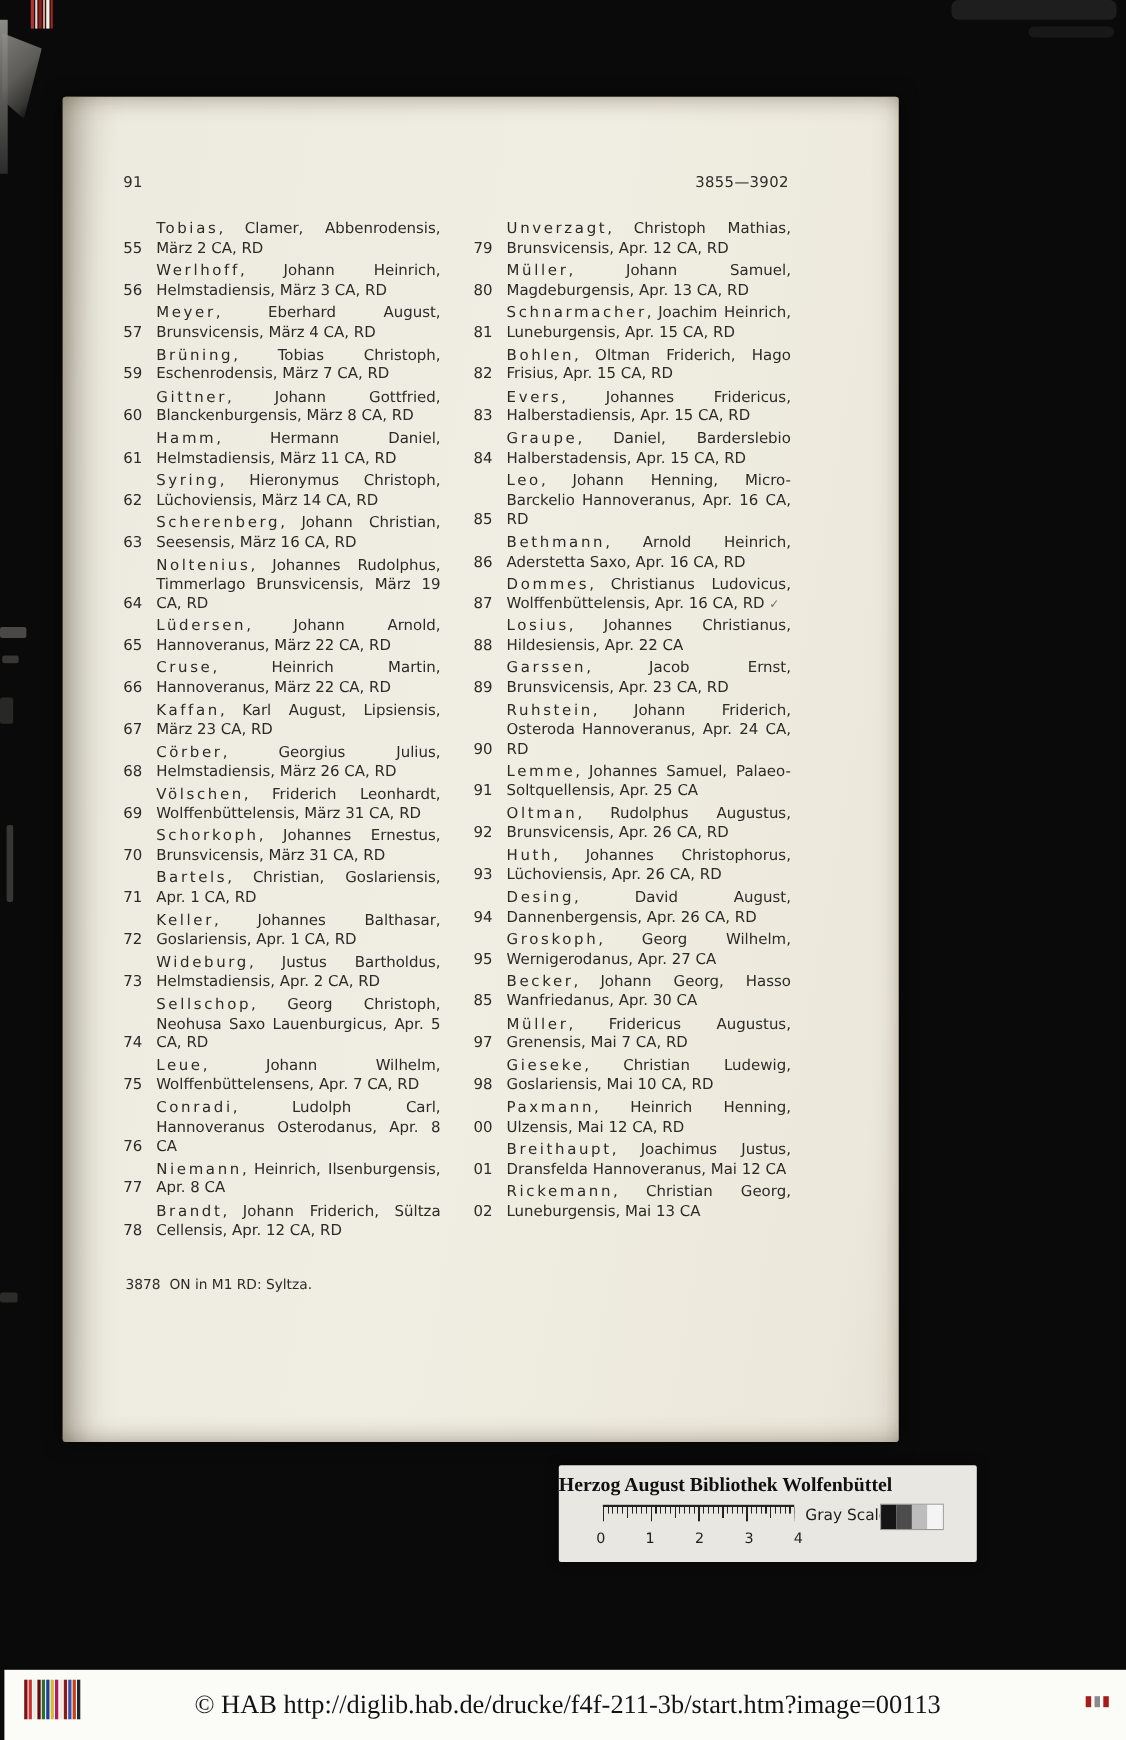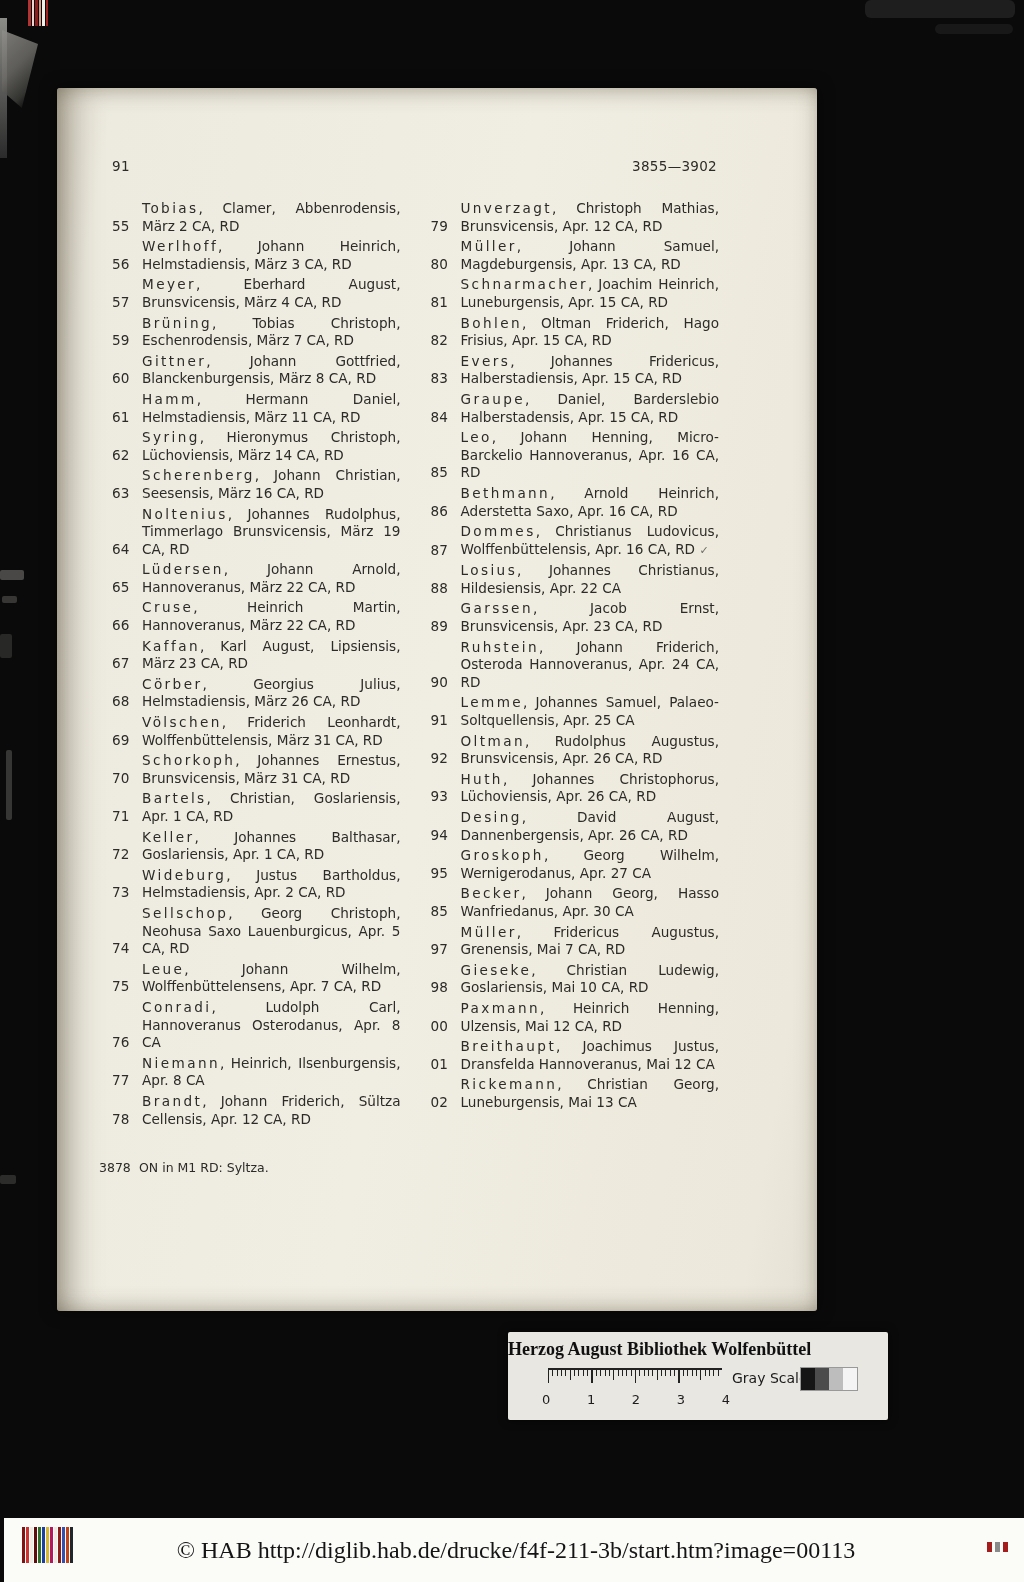--- a/index.html
+++ b/index.html
@@ -16,21 +16,21 @@
                0 0 16px rgba(0,0,0,.55);}
   .page-header{position:absolute;left:55px;right:100px;top:70px;display:flex;justify-content:space-between;
     font-size:13.5px;letter-spacing:.3px;color:#2c2b27;}
   .columns{position:absolute;left:55px;right:98px;top:112px;display:flex;gap:30px;}
   .col{flex:1;min-width:0;}
   .entry{display:flex;margin-bottom:3px;font-size:13.6px;line-height:17.6px;align-items:flex-end;}
   .entry-num{width:30px;flex:none;}
   .entry-text{flex:1;text-align:justify;}
   .surname{letter-spacing:2.4px;}
   .pencil-mark{color:#6b6b66;font-size:11px;}
-  .footnote{position:absolute;left:42px;top:1072px;display:flex;font-size:12.5px;color:#2c2b27;}
+  .footnote{position:absolute;left:57px;top:1072px;display:flex;font-size:12.5px;color:#2c2b27;}
   .footnote .fn-num{width:40px;flex:none;}
 
   
   .spine-sliver{position:absolute;left:0;top:18px;width:7px;height:140px;opacity:.8;
     background:linear-gradient(#ababa6,#333);}
   .corner-fold{position:absolute;left:2px;top:30px;width:36px;height:78px;opacity:.85;
     background:linear-gradient(135deg,#8f8e8a 0%,#6c6b67 45%,#3a3a37 75%,transparent 90%);
     clip-path:polygon(0 0,100% 18%,55% 100%,0 78%);}
   .smear{position:absolute;border-radius:2px;}
   .m1{left:0;top:570px;width:24px;height:10px;background:#7d7c78;opacity:.55;}

